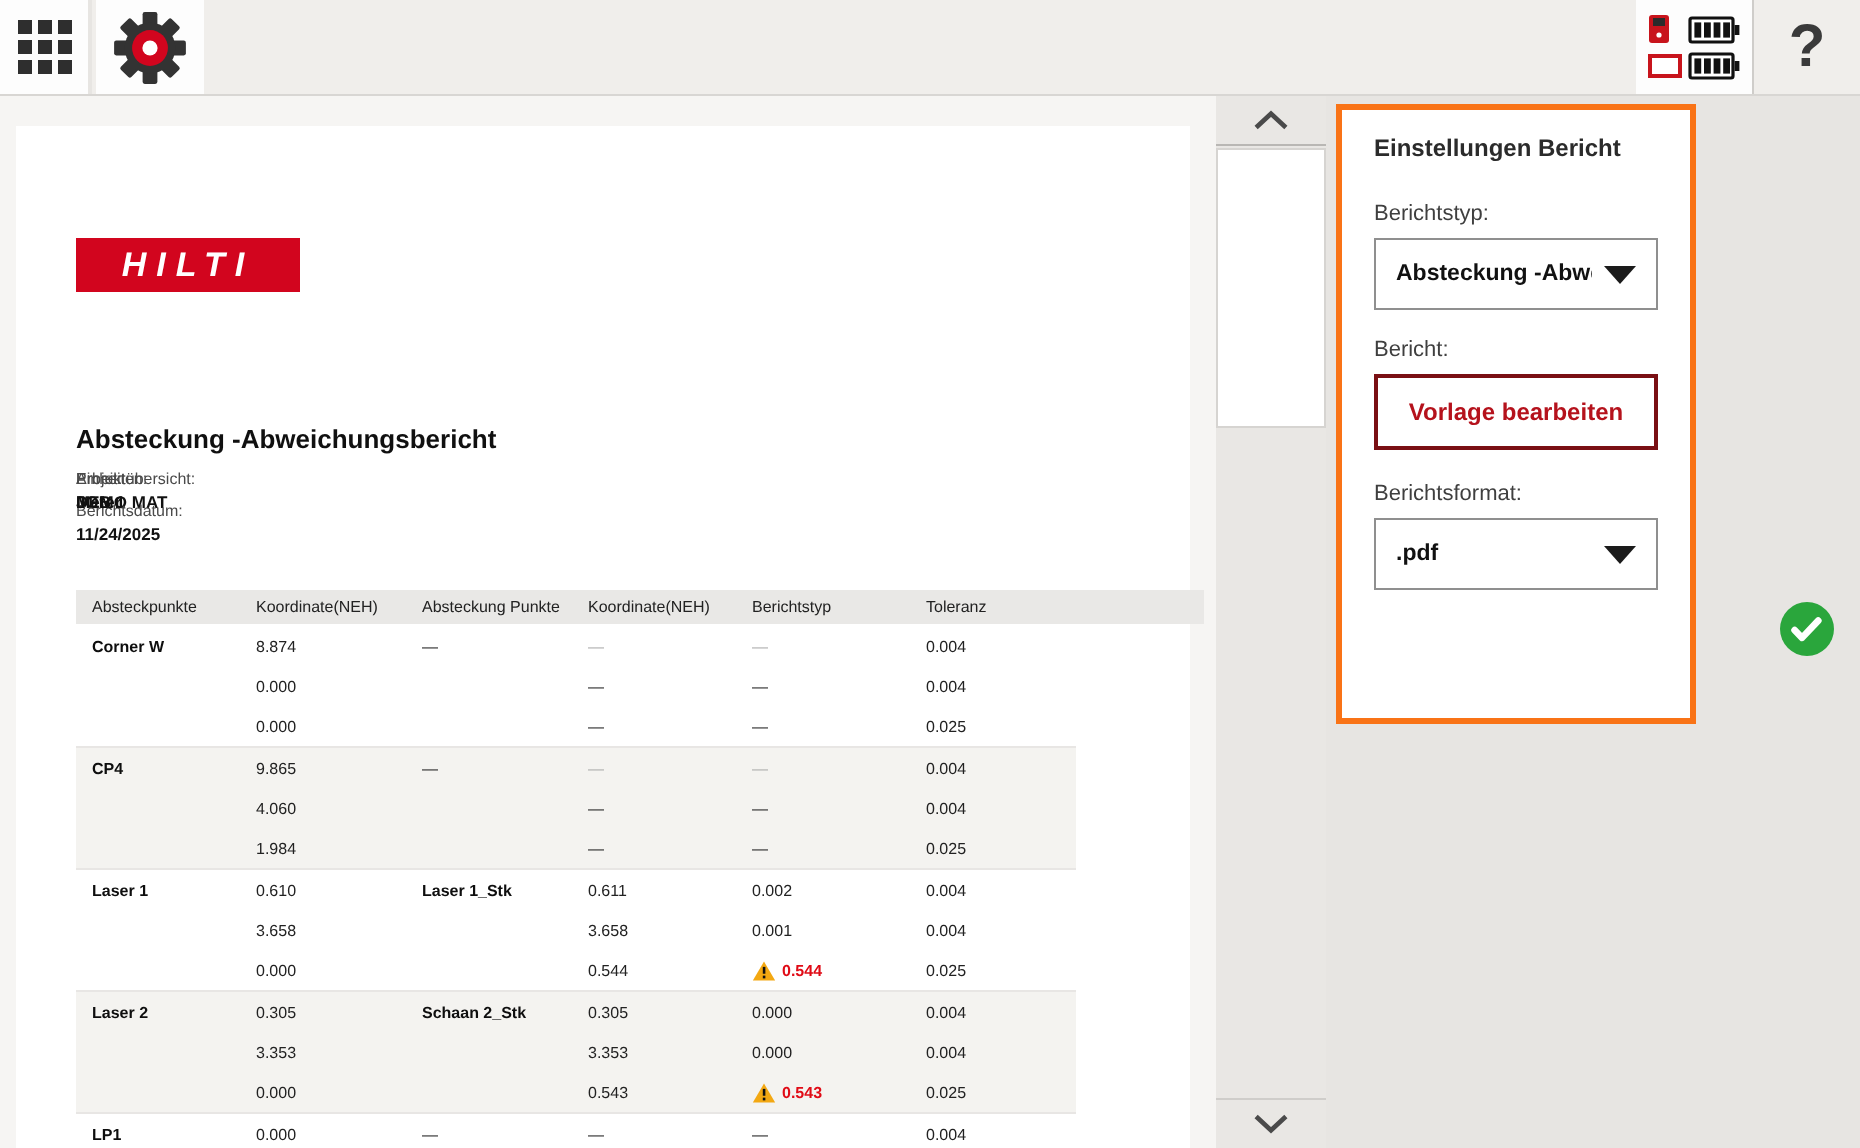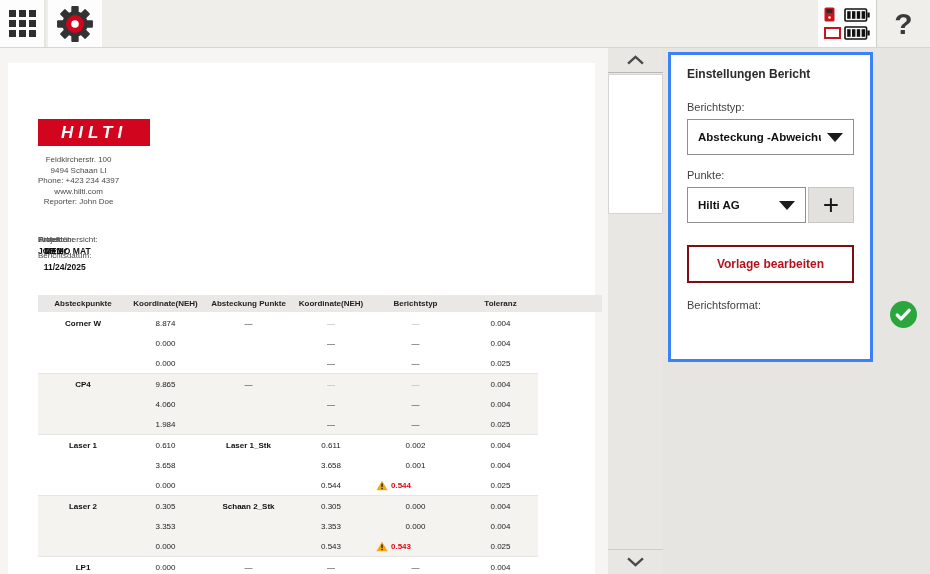--- a/index.html
+++ b/index.html
@@ -13,31 +13,31 @@
   .tile-grid { left:0; width:46px; border-right:2px solid #e7e5e2; }
   .tile-gear { left:48px; width:54px; }
   .gridico { display:grid; grid-template-columns:repeat(3,7px); grid-template-rows:repeat(3,7px); gap:3px; }
   .gridico span { background:#2e2e2e; }
   .device-tile { position:absolute; left:818px; top:0; width:58px; height:47px; background:#fdfdfd; display:flex; flex-direction:column; justify-content:center; gap:4px; padding:3px 6px; }
   .devrow { display:flex; align-items:center; justify-content:space-between; }
   .helparea { position:absolute; left:876px; top:0; width:54px; height:47px; border-left:1px solid #cfcdca; display:flex; align-items:center; justify-content:center; }
   .helpq { font-size:30px; font-weight:bold; color:#3a3a3a; cursor:pointer; }
 
   
-  .page { position:absolute; left:8px; top:63px; width:587px; height:511px; background:#ffffff;text-align:center; }
+  .page { position:absolute; left:8px; top:63px; width:587px; height:511px; background:#ffffff; }
   .logo { position:absolute; left:30px; top:56px; width:112px; height:27px; background:#d2051e; color:#fff; display:flex; align-items:center; justify-content:center; font-weight:800; font-size:17px; letter-spacing:5px; font-style:italic; }
   .addr { position:absolute; left:30px; top:92px; font-size:8px; line-height:10.5px; color:#4a4a4a; }
   .rtitle { position:absolute; left:30px; top:149px; font-size:13px; font-weight:bold; color:#101010; }
   .meta { position:absolute; left:30px; top:172px; width:470px; font-size:8px; }
   .meta .mi { position:absolute; }
   .meta .ml { color:#4a4a4a; }
   .meta .mv { font-weight:bold; color:#111; margin-top:2px; font-size:8.5px; }
   .mL1{left:0;top:0} .mL2{left:0;top:24} .mR1{left:197;top:16px} .mR2{left:197;top:24}
 
-  .thead { position:absolute; left:30px; top:232px; width:564px; height:17px; background:#e9e8e6; display:flex; align-items:center; font-size:8px; font-weight:bold; color:#222; }
+  .thead { position:absolute; left:30px; top:232px; width:564px; height:17px; background:#e9e8e6; display:flex; align-items:center; font-size:8px; font-weight:normal; color:#222; }
   .tbody { position:absolute; left:30px; top:250px; width:500px; }
   .tgroup { border-bottom:1px solid #e8e6e4; }
   .tgroup.alt { background:#f4f3f0; }
   .trow { height:20px; display:flex; align-items:center; font-size:8px; color:#222; }
   .c { padding-left:8px; overflow:hidden; white-space:nowrap; }
   .c0{width:82px} .c1{width:83px} .c2{width:83px} .c3{width:82px} .c4{width:87px} .c5{width:83px}
   .p { font-weight:bold; color:#0e0e0e; }
   .dim { color:#aeaeae; }
   .devwarn { display:flex; align-items:center; }
   .redval { color:#e00b16; font-weight:bold; margin-left:3px; font-size:8px; }
@@ -45,21 +45,21 @@
 
   
   .scrollcol { position:absolute; left:608px; top:48px; width:55px; height:526px; background:#e9e7e4; }
   .scrollbtn { position:absolute; left:0; width:55px; height:25px; display:flex; align-items:center; justify-content:center; cursor:pointer; }
   .scroll-up { top:0; border-bottom:1px solid #b9b7b4; }
   .scroll-down { bottom:0; border-top:1px solid #cfcdca; }
   .thumb { position:absolute; left:0; top:26px; width:55px; height:140px; background:#ffffff; border:1px solid #d6d4d1; cursor:grab; }
 
   
   .rightregion { position:absolute; left:663px; top:48px; width:267px; height:526px; background:#e7e5e2; }
-  .panel { position:absolute; left:5px; top:4px; width:205px; height:310px; background:#ffffff; border:3px solid #3b82f6; padding:12px 16px; }
+  .panel { position:absolute; left:5px; top:4px; width:180px; height:310px; background:#ffffff; border:3px solid #f97316; padding:12px 16px; }
   .ptitle { font-size:12px; font-weight:bold; color:#2b2b2b; margin-bottom:20px; }
   .plabel { font-size:11px; color:#3f3f3f; margin-bottom:6px; }
   .drop { height:36px; border:1px solid #8f8f8f; background:#fff; display:flex; align-items:center; padding:0 10px; cursor:pointer; margin-bottom:14px; }
   .drop .dval { font-size:11.5px; font-weight:bold; color:#111; flex:1; white-space:nowrap; overflow:hidden; }
   .caret { width:0; height:0; border-left:8px solid transparent; border-right:8px solid transparent; border-top:9px solid #1b1b1b; margin-left:6px; flex:0 0 auto; }
   .vrow { display:flex; gap:2px; margin-bottom:22px; }
   .vrow .drop { flex:1; margin-bottom:0; }
   .plusbtn { width:46px; height:36px; background:#e3e1de; border:1px solid #c9c7c4; display:flex; align-items:center; justify-content:center; font-size:28px; font-weight:300; color:#1b1b1b; cursor:pointer; }
   .editbtn { width:100%; height:38px; background:#fff; border:2px solid #7a1014; color:#b5121c; font-weight:bold; font-size:12px; display:flex; align-items:center; justify-content:center; cursor:pointer; margin-bottom:16px; }
   .okbtn { position:absolute; left:890px; top:301px; width:27px; height:27px; cursor:pointer; }
@@ -129,28 +129,22 @@
     </div>
 
     <div class="helparea">
       <span class="helpq">?</span>
     </div>
   </div>
 
   <div class="page">
     <div class="logo">HILTI</div>
 
-    <div class="addr">
-      <div>Feldkircherstr. 100</div>
-      <div>9494 Schaan LI</div>
-      <div>Phone: +423 234 4397</div>
-      <div>www.hilti.com</div>
-      <div>Reporter: John Doe</div>
-    </div>
-
+
+    <div class="rtitle">Absteckung -Abweichungsbericht</div>
 
     <div class="meta">
       <div class="mi mL1">
         <div class="ml">Projektübersicht:</div>
         <div class="mv">DEMO MAT</div>
       </div>
       <div class="mi mL2">
         <div class="ml">Arbeit:</div>
         <div class="mv">JOB 1</div>
       </div>
@@ -328,34 +322,29 @@
   <div class="rightregion">
     <div class="panel">
       <div class="ptitle">Einstellungen Bericht</div>
 
       <div class="plabel">Berichtstyp:</div>
       <div class="drop">
         <span class="dval">Absteckung -Abweichun</span>
         <span class="caret"></span>
       </div>
 
-      <div class="plabel">Punkte:</div>
-      <div class="vrow">
-        <div class="drop">
-          <span class="dval">Hilti AG</span>
-          <span class="caret"></span>
-        </div>
-        <div class="plusbtn">
-          <span>+</span>
-        </div>
-      </div>
+      <div class="plabel">Bericht:</div>
 
       <div class="editbtn">Vorlage bearbeiten</div>
 
       <div class="plabel">Berichtsformat:</div>
+      <div class="drop">
+        <span class="dval">.pdf</span>
+        <span class="caret"></span>
+      </div>
     </div>
   </div>
 
   <div class="okbtn">
     <svg width="27" height="27" viewBox="0 0 24 24">
       <circle cx="12" cy="12" r="12" fill="#2aa63c"></circle>
       <path d="M6.5 12.5l3.3 3.4 7.2-7.6" stroke="#ffffff" stroke-width="3" fill="none" stroke-linecap="round" stroke-linejoin="round"></path>
     </svg>
   </div>
 

